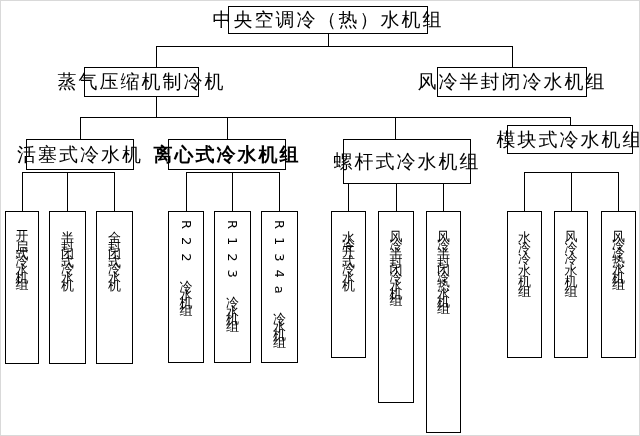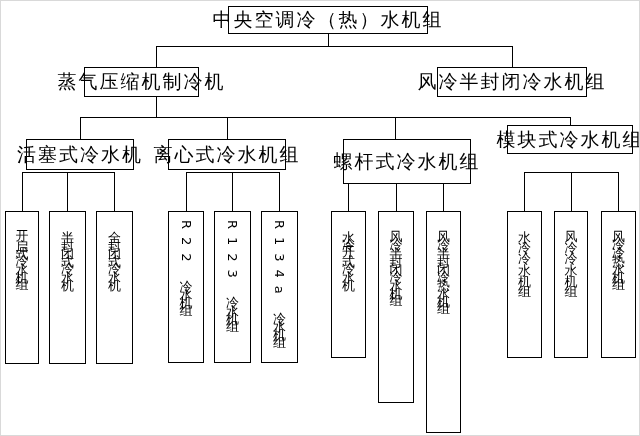--- a/index.html
+++ b/index.html
@@ -69,21 +69,21 @@
     <line x1="570" y1="171" x2="570" y2="210"></line>
     <line x1="617" y1="171" x2="617" y2="210"></line>
   </svg>
 
   <div class="hbox" style="left:227px; top:5px; width:200px; height:28px;">中央空调冷（热）水机组</div>
 
   <div class="hbox" style="left:83px; top:66px; width:115px; height:30px;">蒸气压缩机制冷机</div>
   <div class="hbox" style="left:436px; top:66px; width:150px; height:30px;">风冷半封闭冷水机组</div>
 
   <div class="hbox" style="left:25px; top:138px; width:108px; height:31px;">活塞式冷水机</div>
-  <div class="hbox" style="left:167px; top:138px; width:118px; height:31px;">离心式冷水机组</div>
+  <div class="hbox" style="left:167px; top:138px; width:118px; height:31px;font-weight:bold;">离心式冷水机组</div>
   <div class="hbox" style="left:342px; top:138px; width:128px; height:45px;">螺杆式冷水机组</div>
   <div class="hbox" style="left:506px; top:124px; width:126px; height:29px;">模块式冷水机组</div>
 
   <div class="vbox" style="left:4px; top:210px; width:34px; height:153px;">
     <span class="vtext">开启式冷水机组</span>
   </div>
   <div class="vbox" style="left:48px; top:210px; width:37px; height:153px;">
     <span class="vtext">半封闭式冷水机</span>
   </div>
   <div class="vbox" style="left:95px; top:210px; width:37px; height:153px;">

